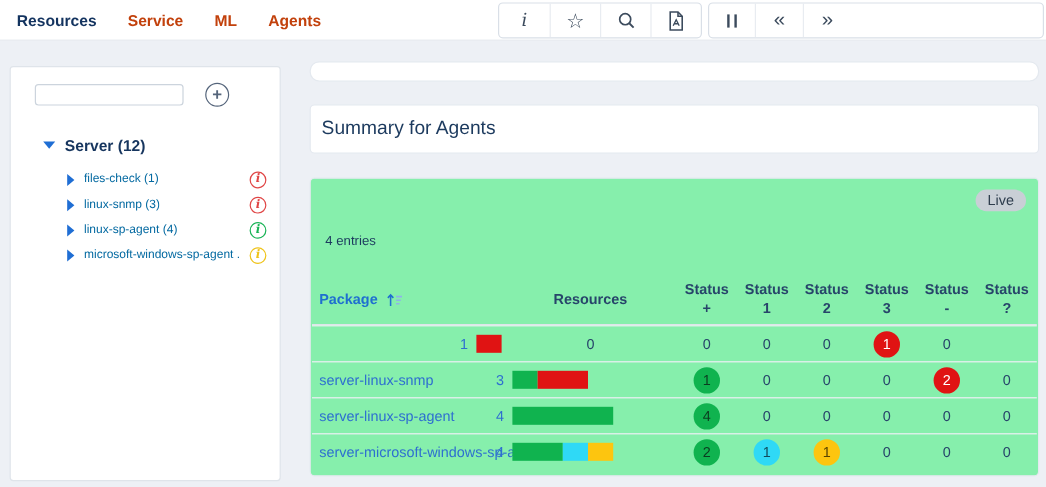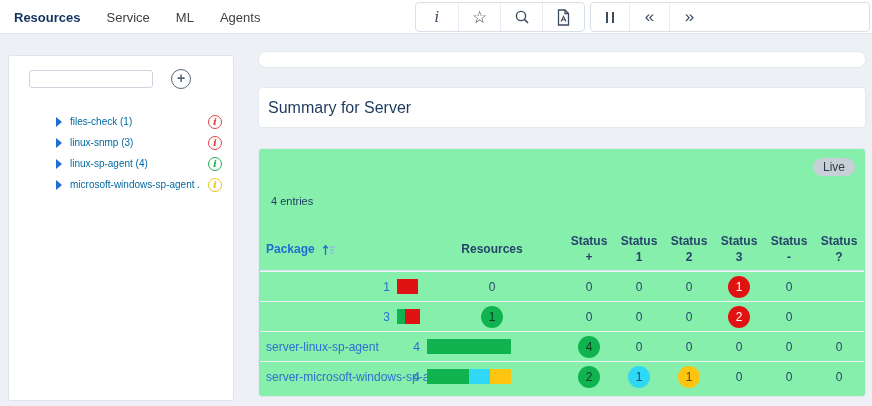--- a/index.html
+++ b/index.html
@@ -11,21 +11,21 @@
     overflow:hidden;
     color:#1d3f66;
   }
 
   
   .topbar {
     position:absolute; left:0; top:0; right:0; height:34px;
     background:#ffffff; border-bottom:1px solid #e4e8ee;
   }
   .tabs { position:absolute; left:14px; top:0; height:34px; display:flex; gap:26px; align-items:center; font-size:13px; }
-  .tab { color:#404040; cursor:pointer; white-space:nowrap; }
+  .tab { color:#c2410c; cursor:pointer; white-space:nowrap;font-weight:bold; }
   .tab.active { color:#13335f; font-weight:bold; }
 
   .btngroup {
     position:absolute; top:2px; height:30px; display:flex; align-items:stretch;
     background:#fff; border:1px solid #d9dfe7; border-radius:4px;
   }
   .btngroup .btn {
     display:flex; align-items:center; justify-content:center;
     color:#3c4b5d; border-left:1px solid #e8ecf1; cursor:pointer;
   }
@@ -177,20 +177,24 @@
 
 <div class="sidebar">
   <div class="search-row">
     <input class="search-input" type="text" value="" style="">
     <div class="plus-btn">
       <span>+</span>
     </div>
   </div>
 
   <div class="tree">
+    <div class="tree-root">
+      <span class="caret-down"></span>
+      <span>Server (12)</span>
+    </div>
 
     <div class="tree-item">
       <span class="caret-right"></span>
       <span class="tree-label">files-check (1)</span>
       <span class="ring-icon" style="border-color: rgb(224, 69, 69); color: rgb(224, 69, 69);">i</span>
     </div>
     <div class="tree-item">
       <span class="caret-right"></span>
       <span class="tree-label">linux-snmp (3)</span>
       <span class="ring-icon" style="border-color: rgb(224, 69, 69); color: rgb(224, 69, 69);">i</span>
@@ -204,21 +208,21 @@
       <span class="caret-right"></span>
       <span class="tree-label">microsoft-windows-sp-agent ...</span>
       <span class="ring-icon" style="border-color: rgb(239, 195, 25); color: rgb(239, 195, 25);">i</span>
     </div>
   </div>
 </div>
 
 <div class="filter-strip"></div>
 
 <div class="summary-panel">
-  <span>Summary for Server</span>
+  <span>Summary for Agents</span>
 </div>
 
 <div class="data-panel">
   <div class="live-badge">Live</div>
   <div class="entries">4 entries</div>
 
   <div class="table">
     <div class="trow thead">
       <div class="th th-package">
         <span>Package</span>
@@ -261,20 +265,21 @@
         </div>
       <div class="stat">0</div>
       <div class="stat">0</div>
       <div class="stat">0</div>
       <div class="stat">0</div>
       <div class="stat badge badge-red">1</div>
       <div class="stat">0</div>
     </div>
 
     <div class="trow">
+      <div class="pkg">server-linux-snmp</div>
       <div class="cnt">3</div>
       <div class="barwrap">
           <div style="width: 21px; background: rgb(16, 179, 79);"></div>
           <div style="width: 42px; background: rgb(224, 19, 19);"></div>
         </div>
       <div class="stat badge badge-green">1</div>
       <div class="stat">0</div>
       <div class="stat">0</div>
       <div class="stat">0</div>
       <div class="stat badge badge-red">2</div>

